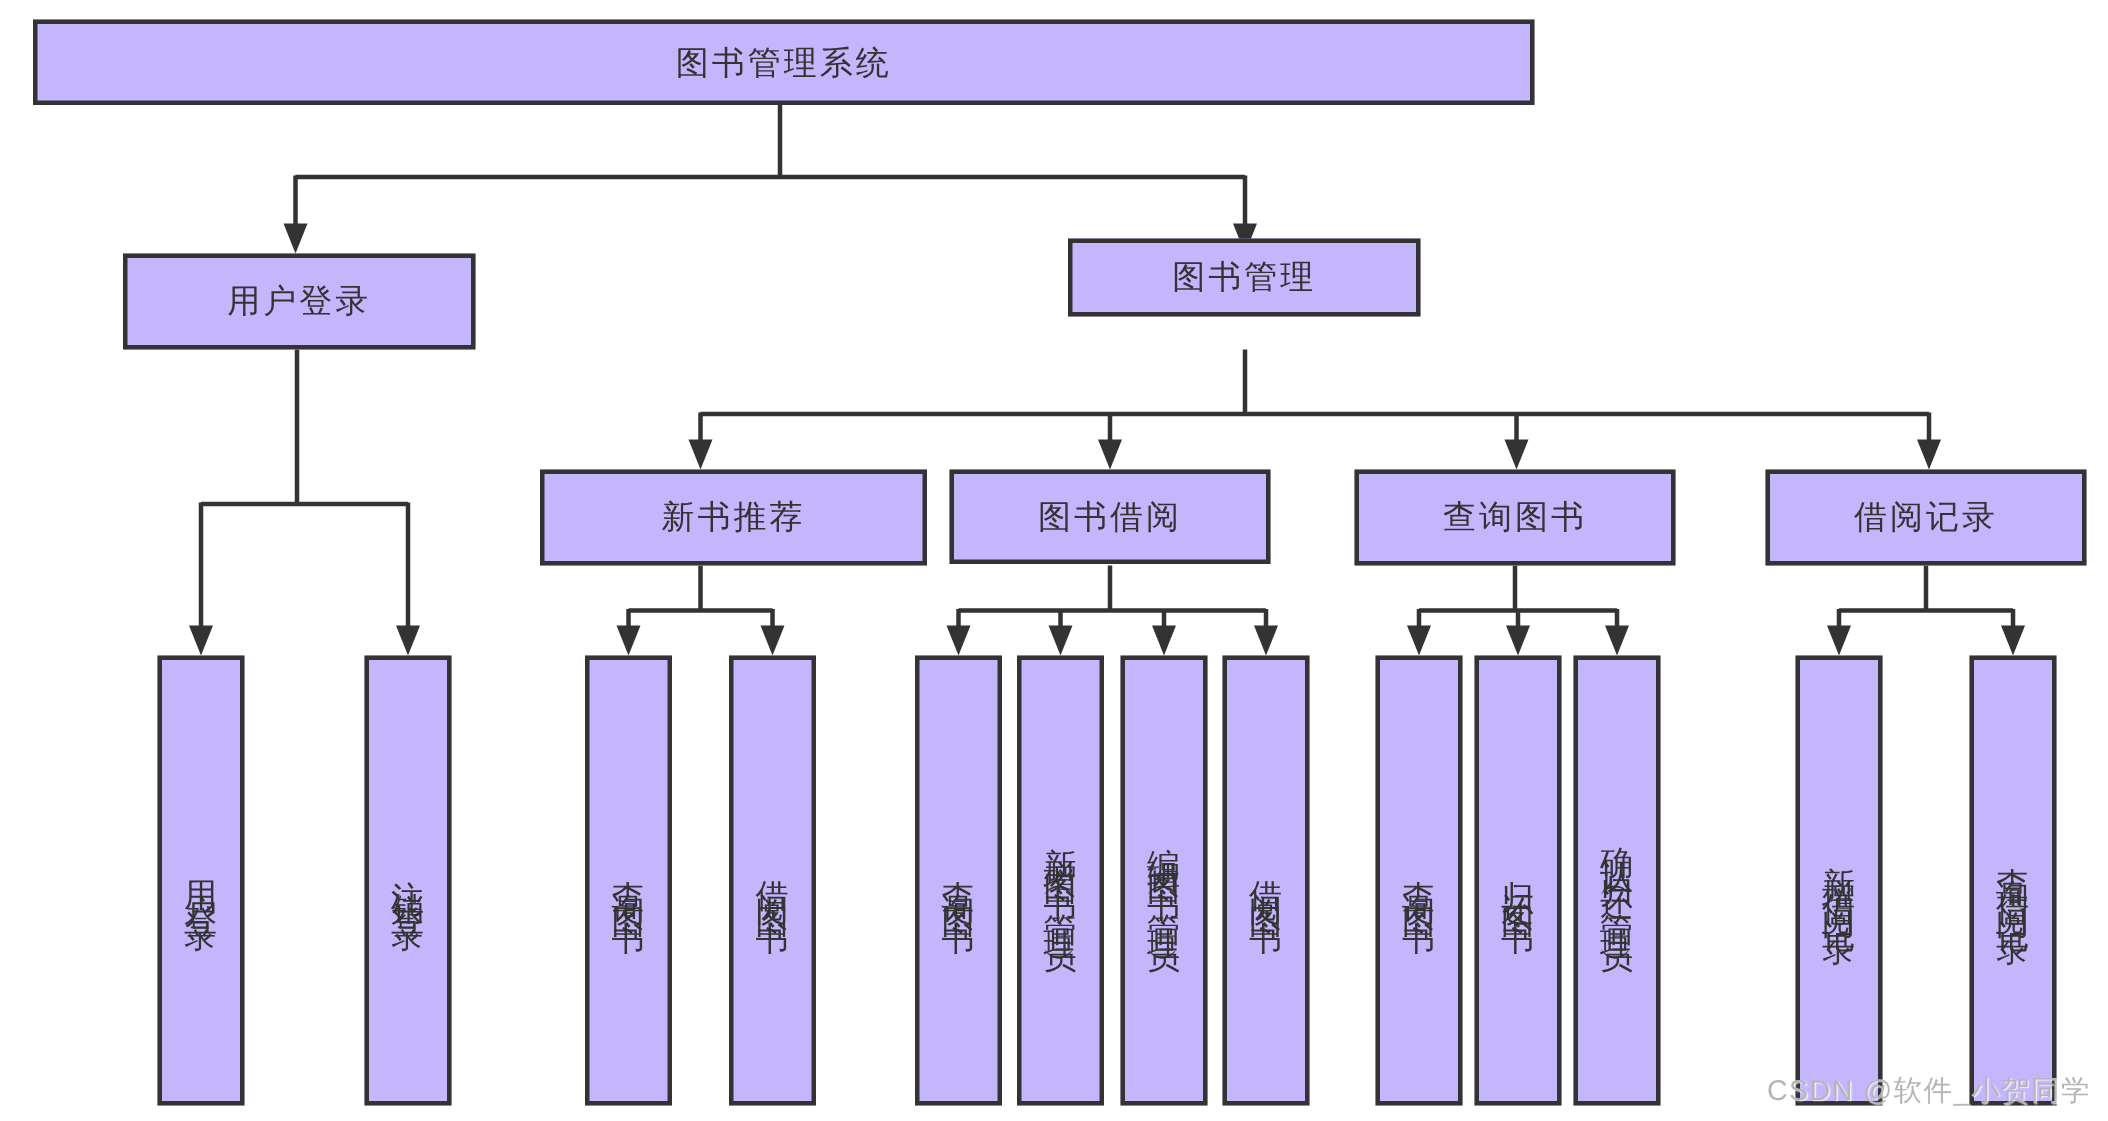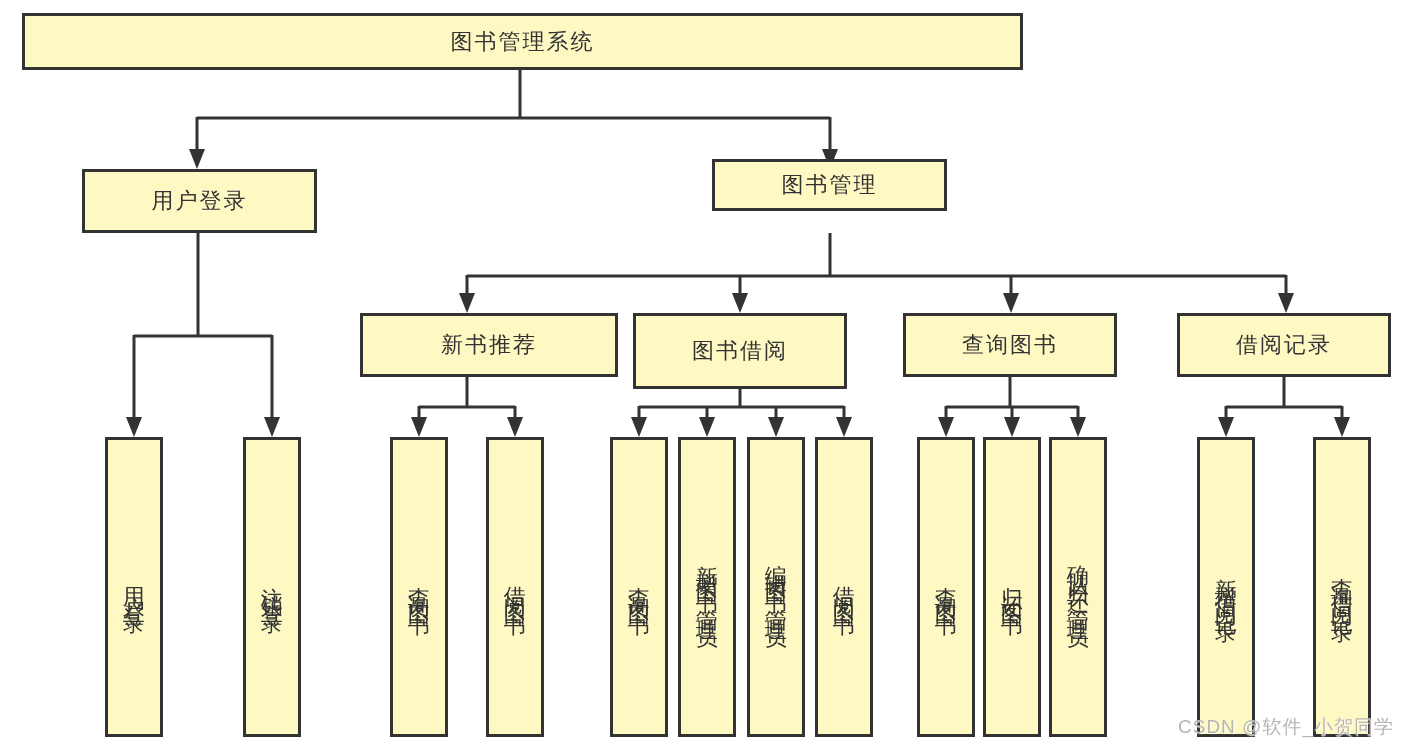--- a/index.html
+++ b/index.html
@@ -4,21 +4,21 @@
 <style>
   html,body{margin:0;padding:0;background:#ffffff;}
   .canvas{
     position:relative;width:1405px;height:747px;background:#ffffff;overflow:hidden;
     font-family:"Liberation Sans","DejaVu Sans",sans-serif;color:#333333;
   }
   .edges{position:absolute;left:0;top:0;width:1405px;height:747px;z-index:0;pointer-events:none;}
   .edges path{stroke:#333333;stroke-width:3;fill:none;}
   .edges polygon{fill:#333333;stroke:none;}
   .node{
-    position:absolute;box-sizing:border-box;background:#fef9c3;border:3px solid #333333;z-index:1;
+    position:absolute;box-sizing:border-box;background:#c4b5fd;border:3px solid #333333;z-index:1;
     display:flex;align-items:center;justify-content:center;font-family:Liberation Serif, serif;
   }
   .hbox{font-size:22px;letter-spacing:2px;white-space:nowrap;}
   .vbox{
     font-size:22px;letter-spacing:9px;line-height:1.15;
     writing-mode:vertical-rl;text-orientation:mixed;white-space:nowrap;
   }
   .watermark{
     position:absolute;z-index:2;font-size:19px;letter-spacing:1px;white-space:nowrap;
     color:#b5b5b5;text-shadow:1px 1px 1px rgba(255,255,255,0.85);
@@ -71,21 +71,21 @@
       <polygon points="1334,417 1350,417 1342,437"></polygon>
     </g>
   </svg>
 
   <div class="node hbox" style="left:22px;top:13px;width:1001px;height:57px">图书管理系统</div>
 
   <div class="node hbox" style="left:82px;top:169px;width:235px;height:64px">用户登录</div>
   <div class="node hbox" style="left:712px;top:159px;width:235px;height:52px">图书管理</div>
 
   <div class="node hbox" style="left:360px;top:313px;width:258px;height:64px">新书推荐</div>
-  <div class="node hbox" style="left:633px;top:313px;width:214px;height:76px">图书借阅</div>
+  <div class="node hbox" style="left:633px;top:313px;width:214px;height:63px">图书借阅</div>
   <div class="node hbox" style="left:903px;top:313px;width:214px;height:64px">查询图书</div>
   <div class="node hbox" style="left:1177px;top:313px;width:214px;height:64px">借阅记录</div>
 
   <div class="node vbox" style="left:105px;top:437px;width:58px;height:300px">用户登录</div>
   <div class="node vbox" style="left:243px;top:437px;width:58px;height:300px">注销登录</div>
 
   <div class="node vbox" style="left:390px;top:437px;width:58px;height:300px">查询图书</div>
   <div class="node vbox" style="left:486px;top:437px;width:58px;height:300px">借阅图书</div>
 
   <div class="node vbox" style="left:610px;top:437px;width:58px;height:300px">查询图书</div>

